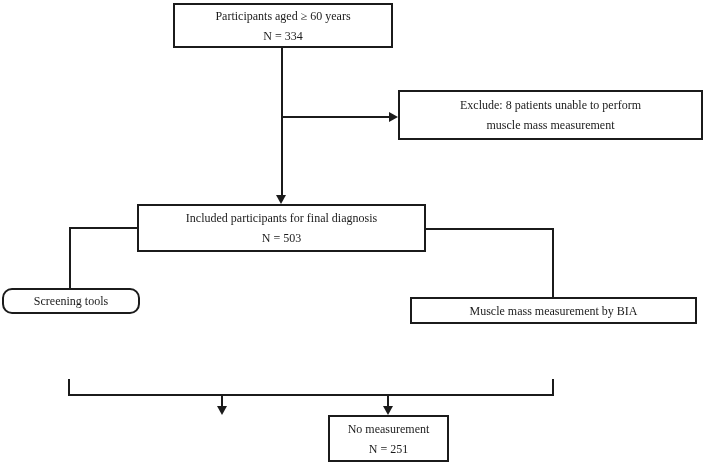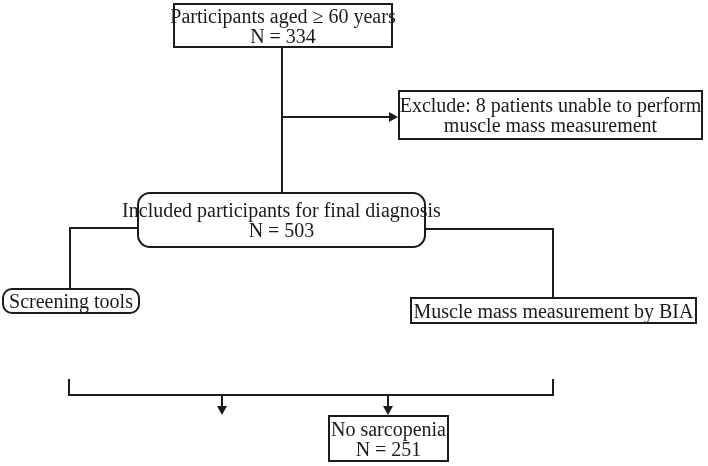--- a/index.html
+++ b/index.html
@@ -19,21 +19,21 @@
   .box {
     position: absolute;
     box-sizing: border-box;
     border: 2px solid #1b1b1b;
     background: #ffffff;
     display: flex;
     flex-direction: column;
     align-items: center;
     justify-content: center;
     text-align: center;
-    font-size: 20px;
+    font-size: 12px;
     line-height: 20px;
     white-space: nowrap;
   }
   .line {
     position: absolute;
     background: #1b1b1b;
   }
   .arrow {
     position: absolute;
     width: 0;
@@ -64,21 +64,21 @@
   <div class="arrow down" style="left:276px; top:195px;"></div>
 
   <div class="line" style="left:282px; top:116px; width:107px; height:2px;"></div>
   <div class="arrow right" style="left:389px; top:112px;"></div>
 
   <div class="box" style="left:398px; top:90px; width:305px; height:50px;">
     <div>Exclude: 8 patients unable to perform</div>
     <div>muscle mass measurement</div>
   </div>
 
-  <div class="box" style="left:137px; top:192px; width:289px; height:56px;border-radius:13px;">
+  <div class="box" style="left:137px; top:204px; width:289px; height:48px;">
     <div>Included participants for final diagnosis</div>
     <div>N = 503</div>
   </div>
 
   <div class="line" style="left:69px; top:227px; width:68px; height:2px;"></div>
   <div class="line" style="left:69px; top:227px; width:2px; height:61px;"></div>
 
   <div class="box" style="left:2px; top:288px; width:138px; height:26px;border-radius:10px;">
     <div>Screening tools</div>
   </div>
@@ -95,17 +95,17 @@
   <div class="line" style="left:552px; top:379px; width:2px; height:17px;"></div>
 
   <div class="line" style="left:221px; top:396px; width:2px; height:11px;"></div>
   <div class="arrow down" style="left:217px; top:406px;"></div>
 
   <div class="line" style="left:387px; top:396px; width:2px; height:11px;"></div>
   <div class="arrow down" style="left:383px; top:406px;"></div>
 
 
   <div class="box" style="left:328px; top:415px; width:121px; height:47px;">
-    <div>No sarcopenia</div>
+    <div>No measurement</div>
     <div>N = 251</div>
   </div>
 
 </div>
 
 </body></html>

